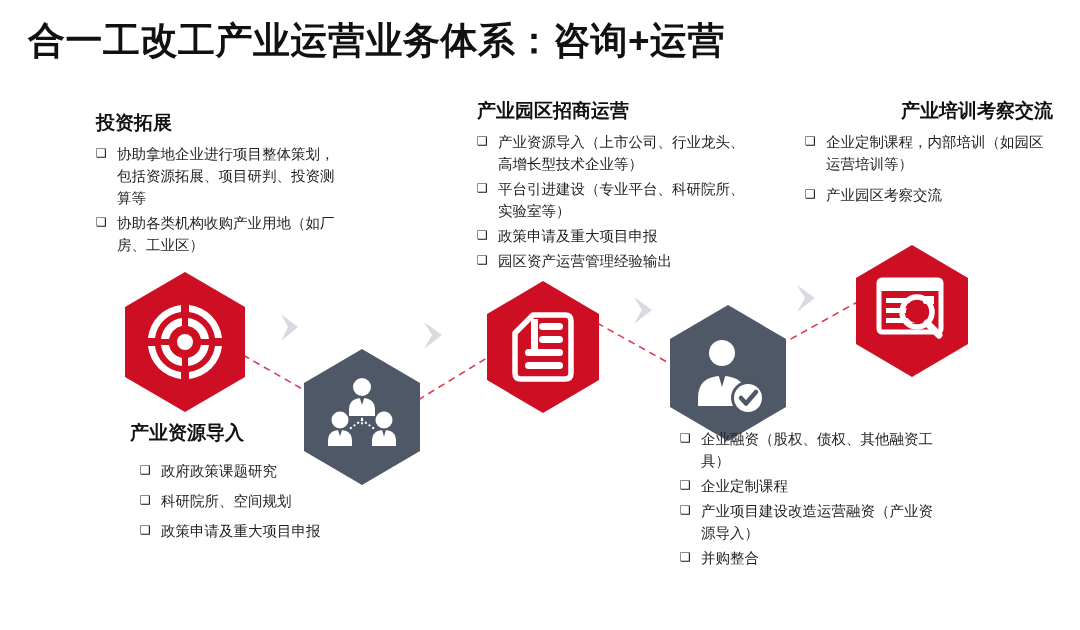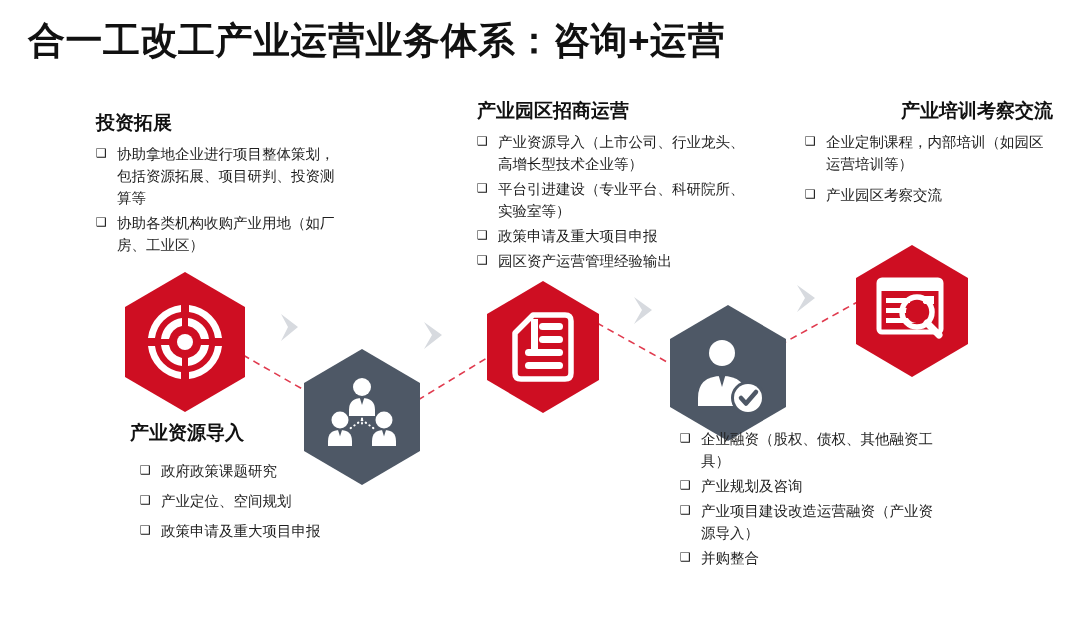--- a/index.html
+++ b/index.html
@@ -230,38 +230,38 @@
 
 <div class="block" style="left:130px; top:420px; width:290px;">
   <div class="block-title">产业资源导入</div>
   <ul class="bullets" style="margin-top:14px; padding-left:10px;">
     <li class="bullet" style="margin-bottom:8px;">
       <span class="marker">❑</span>
       <span class="btext">政府政策课题研究</span>
     </li>
     <li class="bullet" style="margin-bottom:8px;">
       <span class="marker">❑</span>
-      <span class="btext">产业定位、空间规划</span>
+      <span class="btext">科研院所、空间规划</span>
     </li>
     <li class="bullet">
       <span class="marker">❑</span>
       <span class="btext">政策申请及重大项目申报</span>
     </li>
   </ul>
 </div>
 
 <div class="block" style="left:680px; top:418px; width:262px;">
   <ul class="bullets" style="margin-top:10px;">
     <li class="bullet">
       <span class="marker">❑</span>
       <span class="btext">企业融资（股权、债权、其他融资工具）</span>
     </li>
     <li class="bullet">
       <span class="marker">❑</span>
-      <span class="btext">产业规划及咨询</span>
+      <span class="btext">企业定制课程</span>
     </li>
     <li class="bullet">
       <span class="marker">❑</span>
       <span class="btext">产业项目建设改造运营融资（产业资源导入）</span>
     </li>
     <li class="bullet">
       <span class="marker">❑</span>
       <span class="btext">并购整合</span>
     </li>
   </ul>

